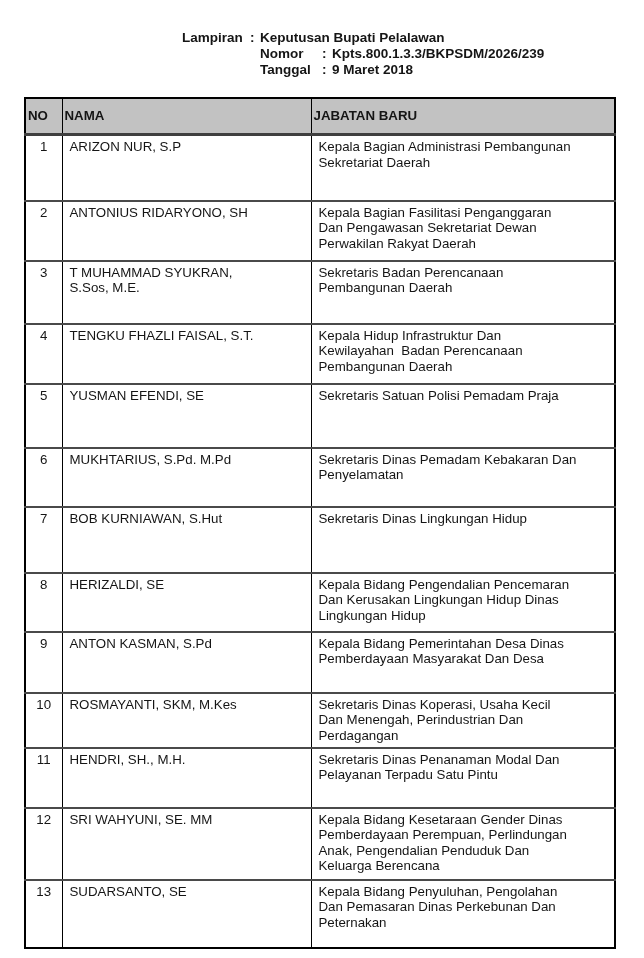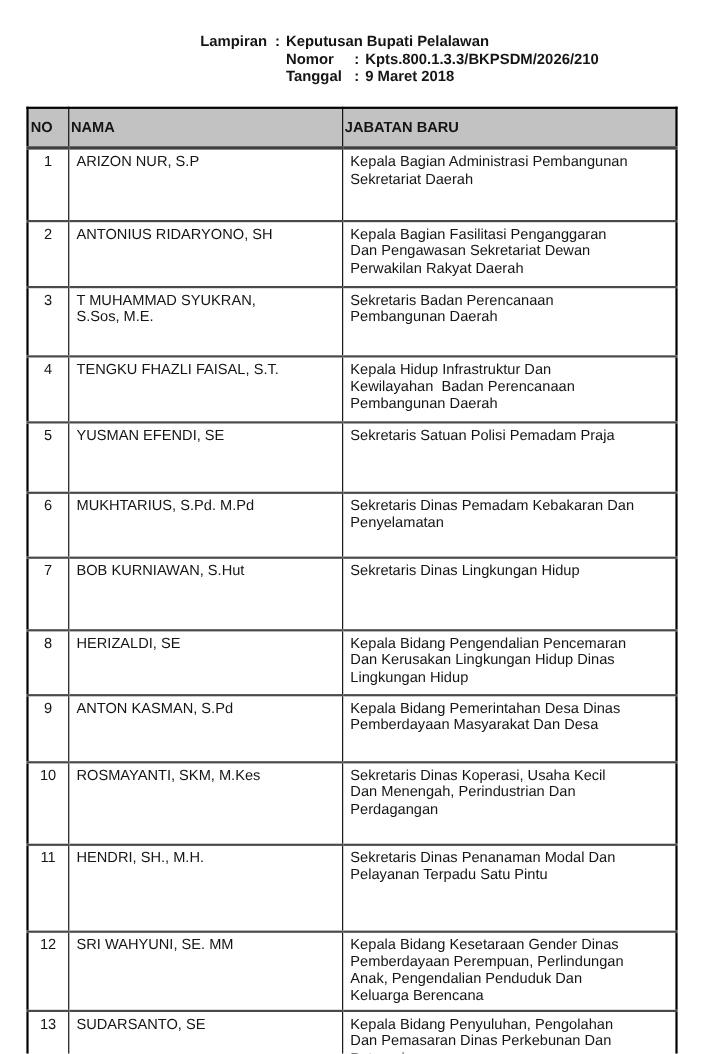--- a/index.html
+++ b/index.html
@@ -83,40 +83,40 @@
   
   tbody tr:nth-child(1)  { height: 66px; }
   tbody tr:nth-child(2)  { height: 60px; }
   tbody tr:nth-child(3)  { height: 63px; }
   tbody tr:nth-child(4)  { height: 60px; }
   tbody tr:nth-child(5)  { height: 64px; }
   tbody tr:nth-child(6)  { height: 59px; }
   tbody tr:nth-child(7)  { height: 66px; }
   tbody tr:nth-child(8)  { height: 59px; }
   tbody tr:nth-child(9)  { height: 61px; }
-  tbody tr:nth-child(10) { height: 75px; }
-  tbody tr:nth-child(11) { height: 79px; }
+  tbody tr:nth-child(10) { height: 55px; }
+  tbody tr:nth-child(11) { height: 60px; }
   tbody tr:nth-child(12) { height: 72px; border-radius: 13px; }
   tbody tr:nth-child(13) { height: 68px; }
 </style>
 </head>
 <body>
 
 <div class="page">
 
   <div class="doc-header">
     <div class="hdr-line">
       <span class="lbl1">Lampiran</span>
       <span class="colon">:</span>
       <span>Keputusan Bupati Pelalawan</span>
     </div>
     <div class="hdr-line indent">
       <span class="lbl2">Nomor</span>
       <span class="colon">:</span>
-      <span>Kpts.800.1.3.3/BKPSDM/2026/210</span>
+      <span>Kpts.800.1.3.3/BKPSDM/2026/239</span>
     </div>
     <div class="hdr-line indent">
       <span class="lbl2">Tanggal</span>
       <span class="colon">:</span>
       <span>9 Maret 2018</span>
     </div>
   </div>
 
   <table class="appointments">
     <colgroup>

